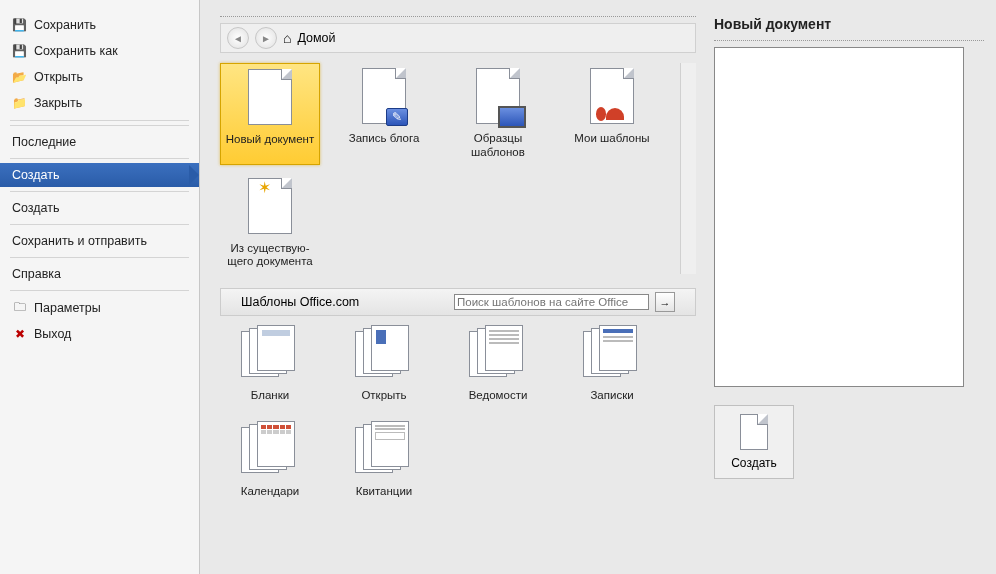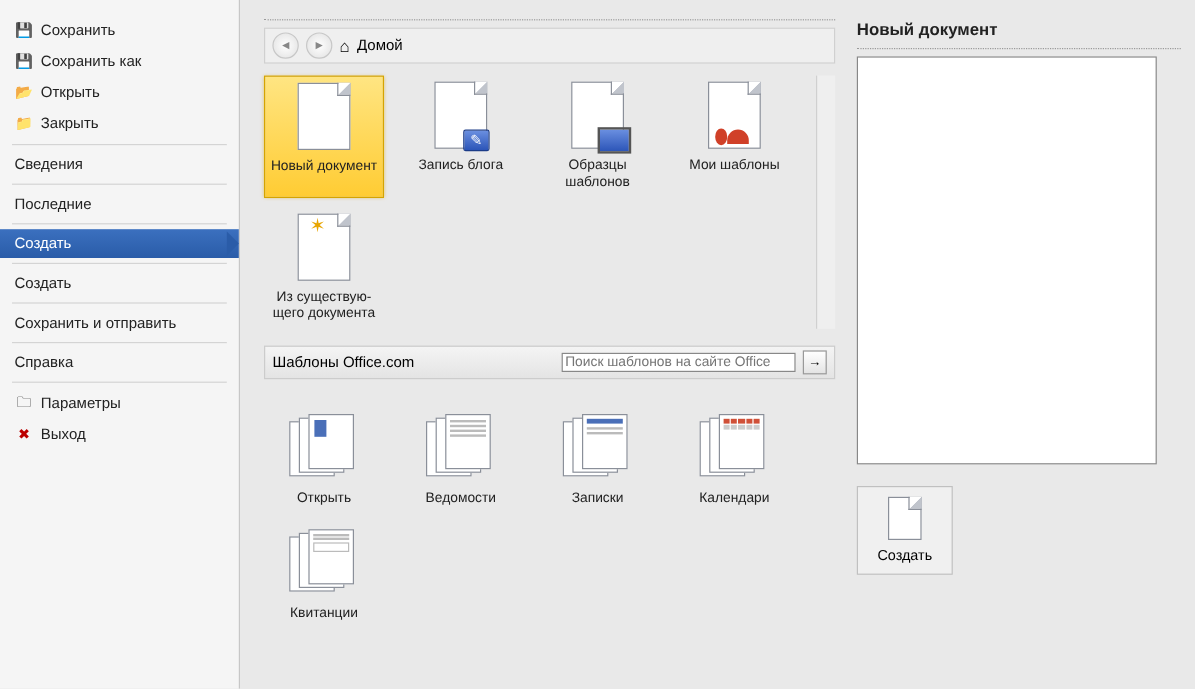--- a/index.html
+++ b/index.html
@@ -16,21 +16,21 @@
 h3 { font-size:14px; font-weight:bold; color:#222; margin-bottom:8px; }
 .dots { border-bottom:1.5px dotted #999; margin-bottom:6px; }
 .breadcrumb { display:flex; align-items:center; gap:6px; background:#efefef; border:1px solid #d0d0d0; padding:3px 6px; margin-bottom:10px; font-size:12.5px; }
 .nav-btn { width:22px; height:22px; border:1px solid #c7c7c7; border-radius:50%; background:radial-gradient(#fff,#e0e0e0); display:flex; align-items:center; justify-content:center; font-size:10px; color:#888; }
 .grid { display:flex; flex-wrap:wrap; gap:8px 14px; margin-bottom:14px; position:relative; }
 .grid-scrollbar { position:absolute; right:0; top:0; bottom:0; width:16px; background:#efefef; border-left:1px solid #d0d0d0; }
 .tile { width:100px; text-align:center; font-size:11.5px; color:#222; cursor:pointer; padding:5px 1px; }
 .tile.sel { background:linear-gradient(#ffe582,#ffcc33); border:1px solid #d6a400; box-shadow:0 0 3px rgba(214,164,0,.6); }
 .tile-ico { width:60px; height:60px; margin:0 auto 4px; position:relative; }
 .tile-label { line-height:1.2; }
-.section-bar { display:flex; align-items:center; gap:6px; background:linear-gradient(#f4f4f4,#e4e4e4); border:1px solid #ccc; padding:3px 6px; font-size:12.5px; margin-bottom:24px; }
+.section-bar { display:flex; align-items:center; gap:6px; background:linear-gradient(#f4f4f4,#e4e4e4); border:1px solid #ccc; padding:3px 20px; font-size:12.5px; margin-bottom:4px; }
 .section-bar input { flex:0 0 195px; font-size:11.5px; border:1px solid #888; padding:1px 2px; color:#555; background:#fff; }
 .arrow-btn { width:20px; height:20px; border:1px solid #999; background:linear-gradient(#fff,#e4e4e4); display:flex; align-items:center; justify-content:center; font-size:11px; font-weight:bold; }
 .preview { border:1px solid #888; background:#fff; width:250px; height:340px; margin-bottom:18px; }
 .create-box { border:1px solid #c0c0c0; background:#f0f0f0; width:80px; padding:8px; text-align:center; cursor:pointer; }
 .create-box .doc-shape { width:28px; height:36px; margin:0 auto 6px; }
 .doc-shape { background:#fff; border:1px solid #8a8f99; position:relative; }
 .doc-shape::before { content:""; position:absolute; top:-1px; right:-1px; width:10px; height:10px; background:linear-gradient(135deg,#fff 48%,#c0c4cc 52%); border-left:1px solid #8a8f99; border-bottom:1px solid #8a8f99; }
 .multi-doc { position:relative; width:58px; height:58px; margin:0 auto; }
 .multi-doc .page { position:absolute; width:38px; height:46px; background:#fff; border:1px solid #8a8f99; }
 .multi-doc .p1 { left:0; top:6px; }
@@ -52,23 +52,20 @@
     </div>
   <div class="side-item">
       <span class="side-ico">📂</span>
       <span>Открыть</span>
     </div>
   <div class="side-item">
       <span class="side-ico">📁</span>
       <span>Закрыть</span>
     </div>
   <div class="side-sep"></div>
-  <div class="side-item">
-      <span>Сведения</span>
-    </div>
   <div class="side-sep"></div>
   <div class="side-item">
       <span>Последние</span>
     </div>
   <div class="side-sep"></div>
   <div class="side-item active">
       <span>Создать</span>
     </div>
   <div class="side-sep"></div>
   <div class="side-item">
@@ -151,20 +148,32 @@
       <div class="arrow-btn">→</div>
     </div>
 
     <div class="grid">
       <div class="tile">
           <div class="tile-ico">
             <div class="multi-doc">
               <div class="page p1"></div>
               <div class="page p2"></div>
               <div class="page p3">
+                <div style="height:6px;background:#c0cde0;margin:4px;"></div>
+              </div>
+            </div>
+          </div>
+          <div class="tile-label">Бланки</div>
+        </div>
+      <div class="tile">
+          <div class="tile-ico">
+            <div class="multi-doc">
+              <div class="page p1"></div>
+              <div class="page p2"></div>
+              <div class="page p3">
                 <div style="height:14px;width:10px;background:#4a6fb8;margin:4px;"></div>
               </div>
             </div>
           </div>
           <div class="tile-label">Открыть</div>
         </div>
       <div class="tile">
           <div class="tile-ico">
             <div class="multi-doc">
               <div class="page p1"></div>

